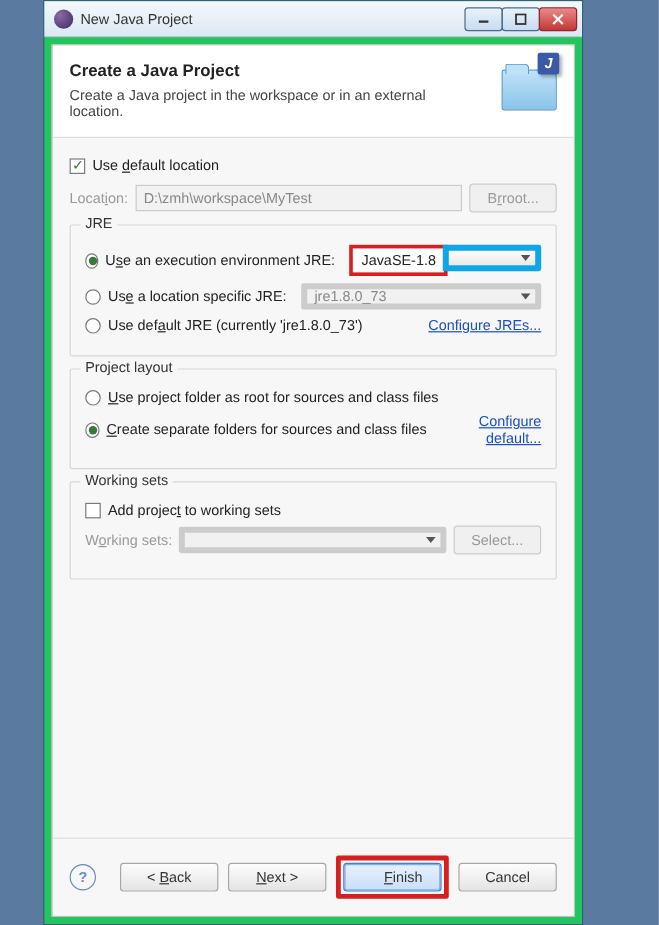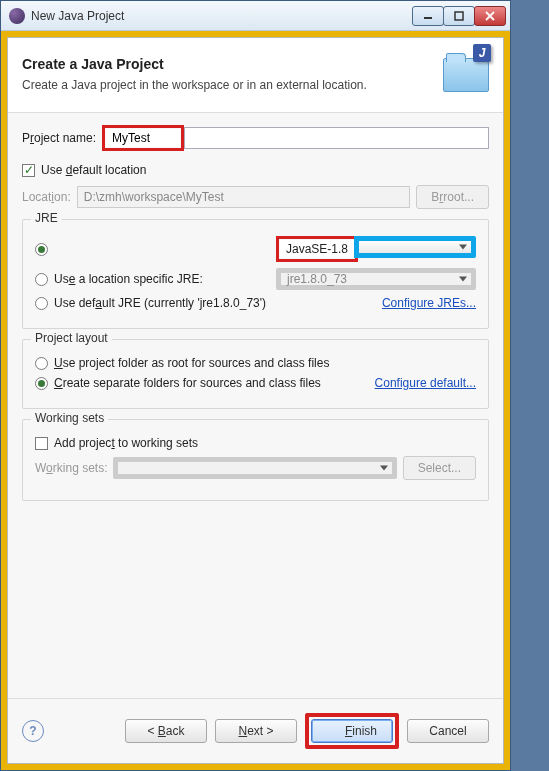--- a/index.html
+++ b/index.html
@@ -1,26 +1,26 @@
 <!DOCTYPE html>
 <html><head>
 <meta charset="utf-8">
 <style>
   * { box-sizing: border-box; font-family: "Segoe UI", Tahoma, sans-serif; font-size: 12px; }
   body { margin: 0; background: #5a7aa0; width: 549px; height: 771px; overflow: hidden; }
-  .window { background: #eab308; border: 1px solid #3a5a80; width: 511px; height: 771px; display: flex; flex-direction: column; }
+  .window { background: #22c55e; border: 1px solid #3a5a80; width: 450px; height: 771px; display: flex; flex-direction: column; margin-left: 36px; }
   .titlebar { height: 30px; background: linear-gradient(#f4f8fc,#dce8f4); display: flex; align-items: center; padding: 0 0 0 8px; border-bottom: 1px solid #b8c8d8; }
   .titlebar .appicon { width:16px; height:16px; border-radius:50%; background: radial-gradient(circle at 30% 30%, #8a6aa8, #3a2a58); margin-right:6px;}
   .titlebar-title { flex:1; color:#333; }
   .winbtns { display:flex; height: 20px; gap:0; margin-right:4px;}
   .winbtn { width:32px; height:20px; border:1px solid #4a6a8a; background: linear-gradient(#eaf2fa,#c8dcf0); display:flex; align-items:center; justify-content:center; border-radius:3px; margin-left:-1px;}
   .winbtn.close { background: linear-gradient(#e88,#c23838); border-color:#8a2a2a; color:#fff;}
   .winbtn svg { display:block; }
   .dialog-inner { margin: 6px; border:1px solid #b8b8b8; flex:1; display:flex; flex-direction:column; background:#fff; }
-  .header { padding: 12px 14px 14px 14px; display:flex; align-items:center; border-bottom:1px solid #ddd; background:#fff;gap:15px;}
+  .header { padding: 12px 14px 14px 14px; display:flex; align-items:flex-start; border-bottom:1px solid #ddd; background:#fff;gap:15px;}
   .header-text { flex:1; }
   .header-title { font-size: 14px; font-weight: bold; color:#222; margin-bottom:6px;}
   .header-sub { color:#444; }
   .header-icon { width:56px; height:48px; position:relative;}
   .folder { position:absolute; right:0; top:8px; width:46px; height:34px; background: linear-gradient(#bfe2f8,#8ac4ea); border-radius: 2px 6px 2px 2px; border:1px solid #5a9acc;}
   .folder::before{content:""; position:absolute; top:-6px; left:2px; width:18px; height:8px; background:#bfe2f8; border:1px solid #5a9acc; border-bottom:none; border-radius:2px 4px 0 0;}
   .jlabel{position:absolute; right:-2px; top:-6px; width:18px; height:18px; background:#3a5aa8; color:#fff; font-weight:bold; display:flex; align-items:center; justify-content:center; border-radius:2px; font-style:italic; box-shadow:2px 2px 3px rgba(0,0,0,.3);}
   .body { padding: 12px 14px; flex:1; overflow:auto; color:#222; background:#f7f7f7; }
   .row { display:flex; align-items:center; margin-bottom:8px; gap:6px;}
   .label { white-space:nowrap; }
@@ -88,46 +88,40 @@
         <div class="header-sub">Create a Java project in the workspace or in an external location.</div>
       </div>
       <div class="header-icon">
         <div class="folder"></div>
         <div class="jlabel">J</div>
       </div>
     </div>
 
     <div class="body">
 
-      <div class="row">
-        <span class="label"><span>P</span><span class="underline">r</span><span>oject name:</span></span>
-        <span class="hlred" style="flex:0 0 auto;">
-          <input type="text" class="field" style="width: 74px; border: none; height: 18px;" value="MyTest">
-        </span>
-        <input type="text" class="field" style="margin-left: -6px;">
-      </div>
 
       <div class="section-gap"></div>
 
       <div class="row">
         <span class="check checked"></span>
         <span class="label"><span>Use </span><span class="underline">d</span><span>efault location</span></span>
       </div>
 
       <div class="row">
         <span class="label disabled-text"><span>Locat</span><span class="underline">i</span><span>on:</span></span>
         <input type="text" class="field" disabled="" value="D:\zmh\workspace\MyTest" style="">
         <button class="btn disabled"><span>B</span><span class="underline">r</span><span>root...</span></button>
       </div>
 
       <div class="group">
         <span class="group-title">JRE</span>
 
         <div class="radio-row">
           <span class="radio checked"></span>
+          <span class="label"><span>U</span><span class="underline">s</span><span>e an execution environment JRE:</span></span>
           <div class="spacer-flex"></div>
           <div class="jre-right-col" style="display:flex;">
             <span class="hlred" style="flex:0 0 auto;">
               <span style="display:inline-block;padding:2px 6px;background:#fff;">JavaSE-1.8</span>
             </span>
             <div class="select" style="flex:1;margin-left:-4px;border-top-left-radius:0;border-bottom-left-radius:0;">
                 <span class="arrow"></span>
               </div>
           </div>
         </div>

